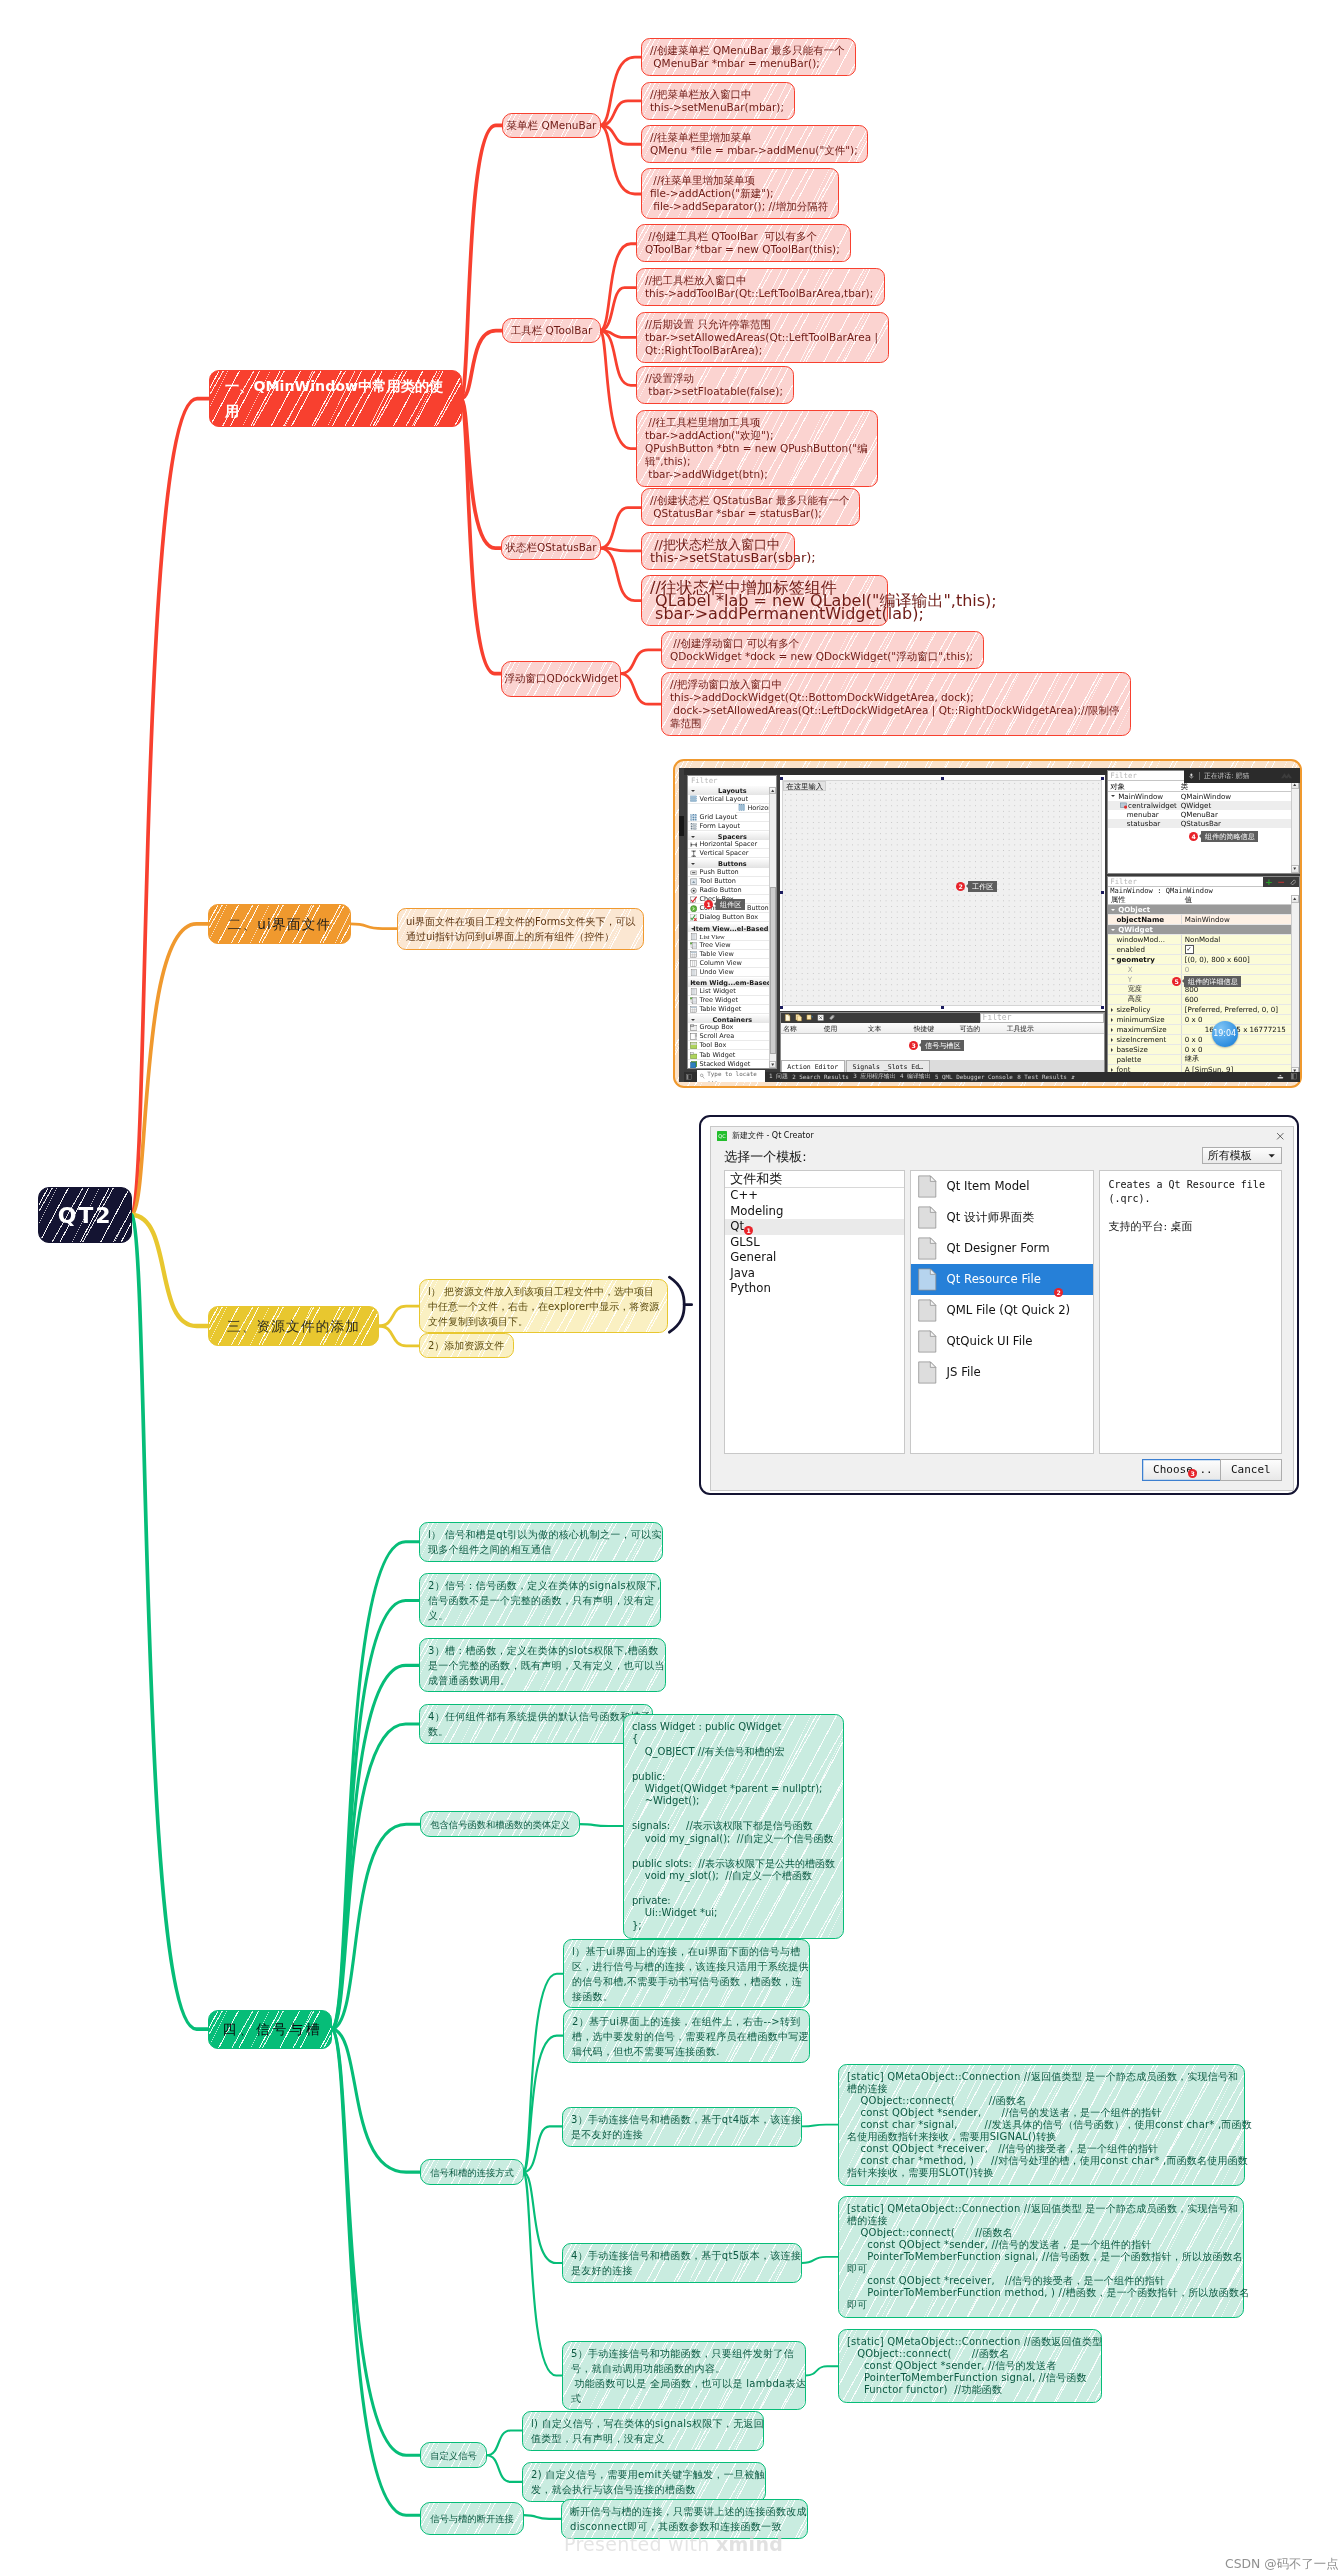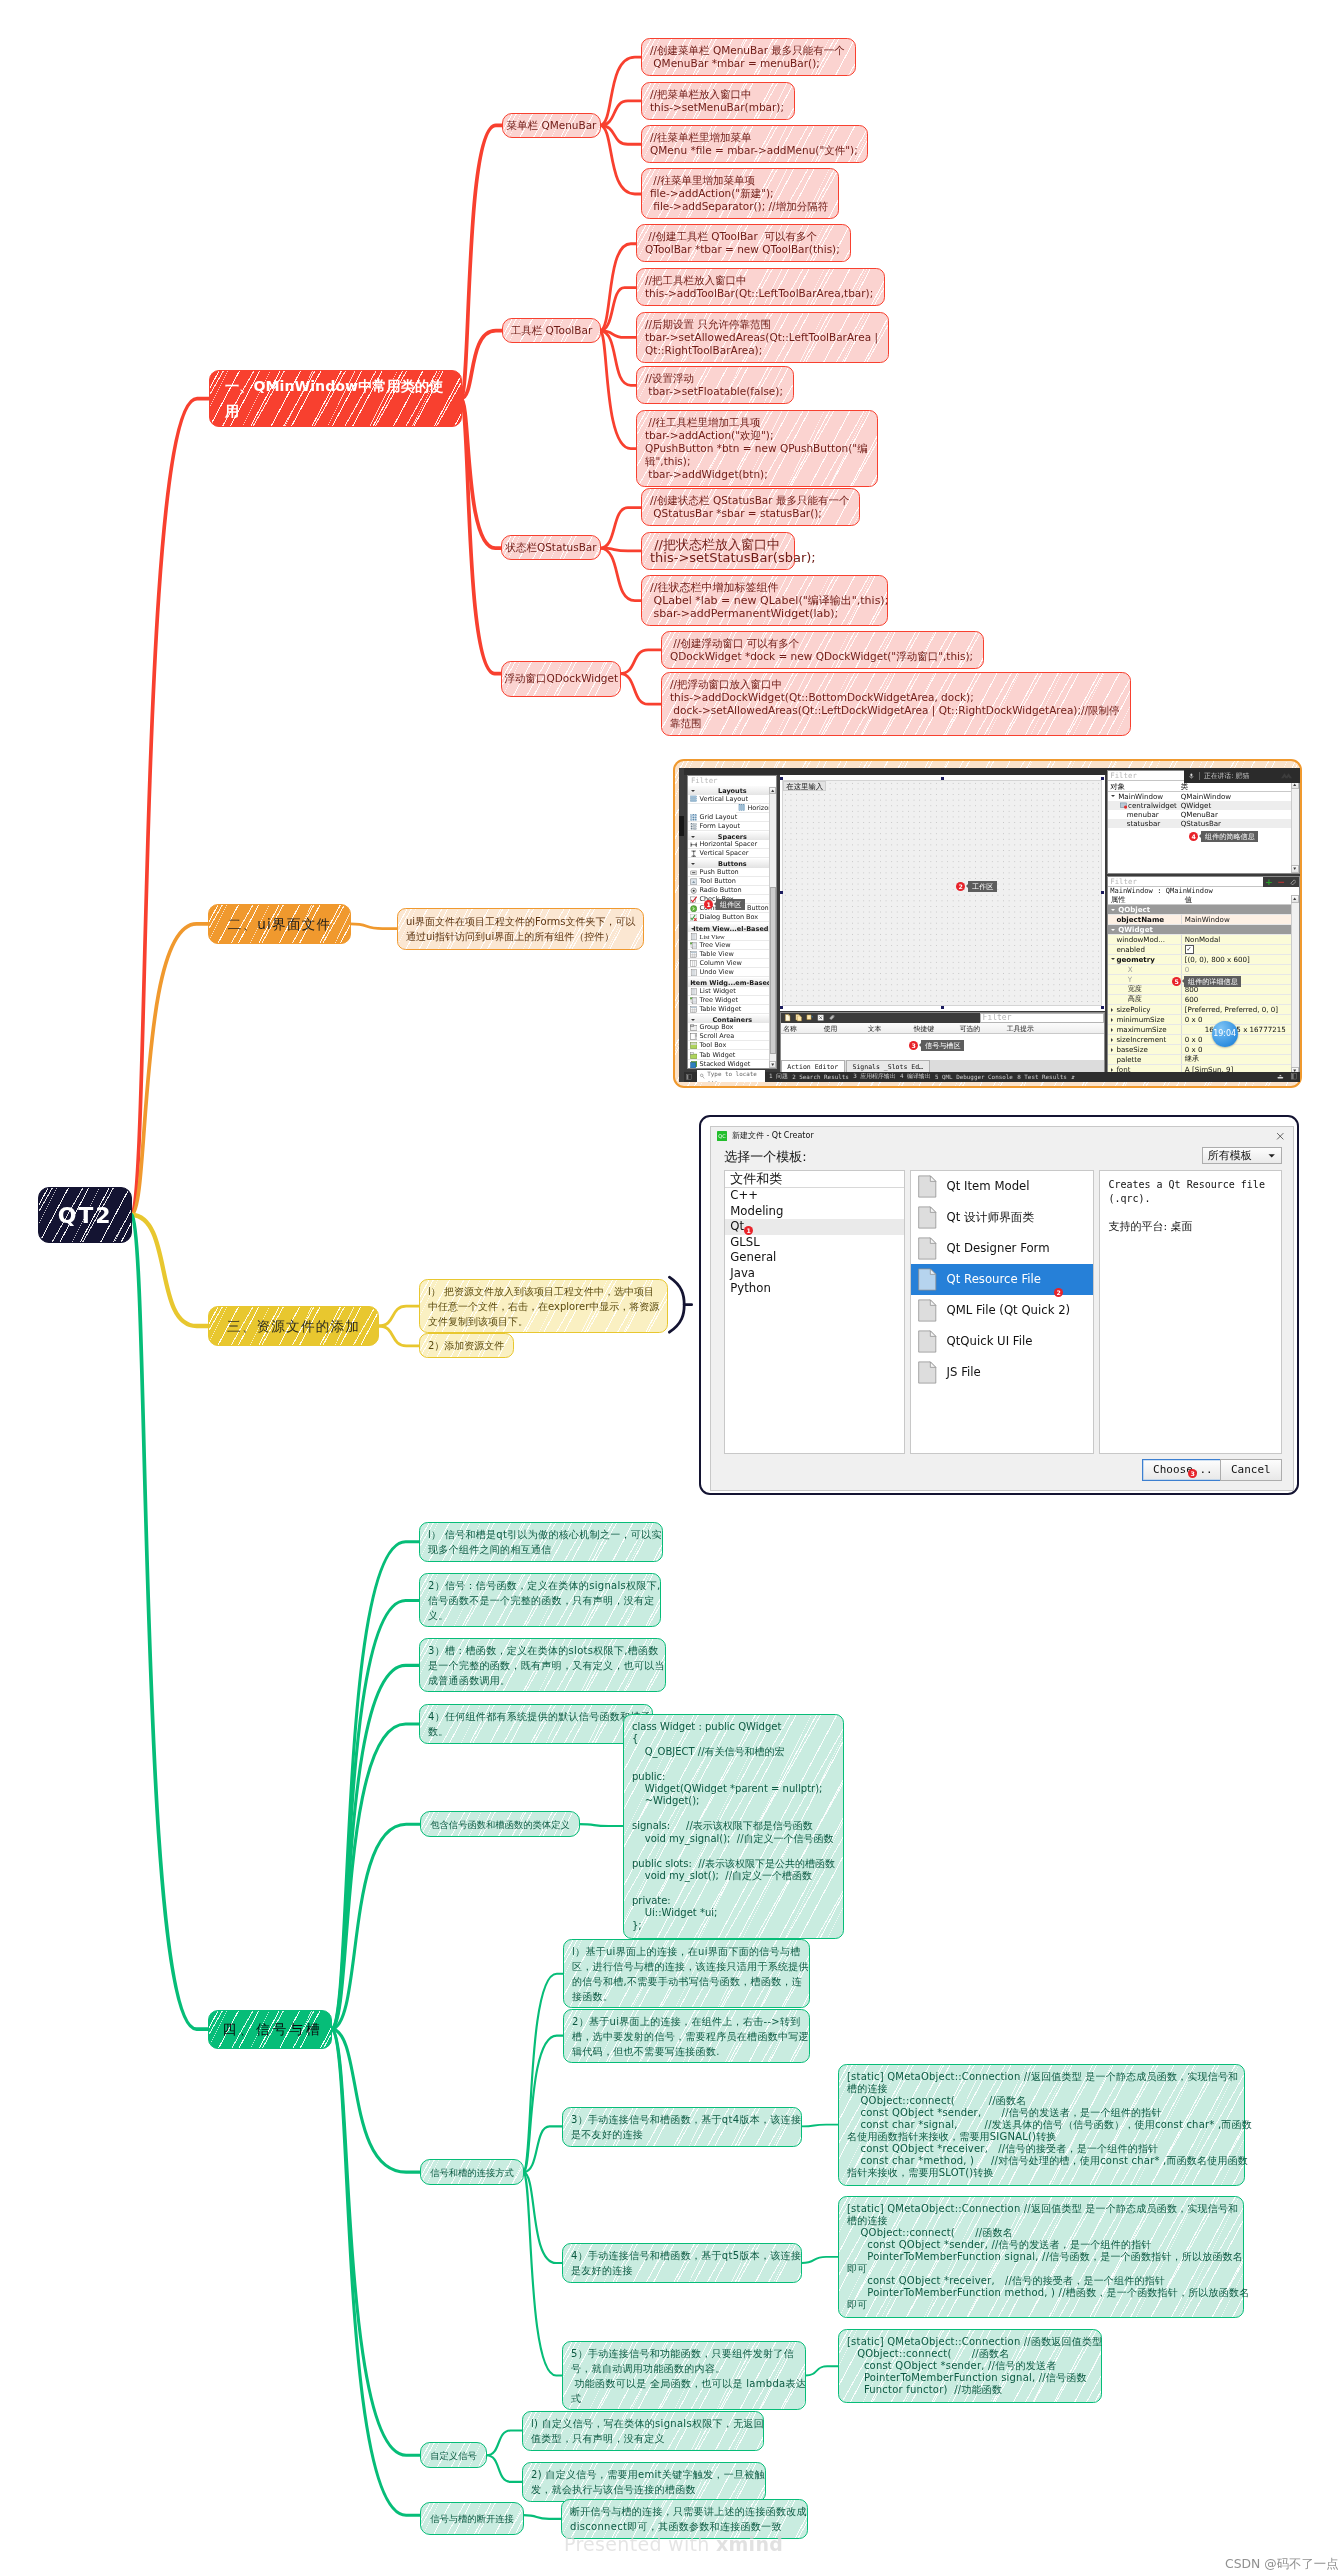--- a/index.html
+++ b/index.html
@@ -870,21 +870,21 @@
   <div class="node leaf" style="left:641px;top:488px;width:219px;height:38px;border:1.9px solid #f8402f;background:#fbd3d0;color:#6e1b15;border-radius:8.7px;font-size:10.5px;line-height:13px;padding:4.3px 8px;text-align:left;letter-spacing:0px;">
       <span class="hatch"></span>
       <span class="t">//创建状态栏 QStatusBar 最多只能有一个
  QStatusBar *sbar = statusBar();</span>
     </div>
   <div class="node leaf" style="left:641px;top:532px;width:154px;height:38px;border:1.9px solid #f8402f;background:#fbd3d0;color:#6e1b15;border-radius:8.7px;font-size:13px;line-height:13px;padding:4.3px 8px;text-align:left;letter-spacing:0px;">
       <span class="hatch"></span>
       <span class="t"> //把状态栏放入窗口中
 this-&gt;setStatusBar(sbar);</span>
     </div>
-  <div class="node leaf" style="left:641px;top:575px;width:247px;height:51px;border:1.9px solid #f8402f;background:#fbd3d0;color:#6e1b15;border-radius:8.7px;font-size:11px;line-height:13px;padding:4.3px 8px;text-align:left;letter-spacing:0px;">
+  <div class="node leaf" style="left:641px;top:575px;width:247px;height:51px;border:1.9px solid #f8402f;background:#fbd3d0;color:#6e1b15;border-radius:8.7px;font-size:16px;line-height:13px;padding:4.3px 8px;text-align:left;letter-spacing:0px;">
       <span class="hatch"></span>
       <span class="t">//往状态栏中增加标签组件
  QLabel *lab = new QLabel("编译输出",this);
  sbar-&gt;addPermanentWidget(lab);</span>
     </div>
   <div class="node leaf" style="left:661px;top:631px;width:323px;height:38px;border:1.9px solid #f8402f;background:#fbd3d0;color:#6e1b15;border-radius:8.7px;font-size:10.5px;line-height:13px;padding:4.3px 8px;text-align:left;letter-spacing:0px;">
       <span class="hatch"></span>
       <span class="t"> //创建浮动窗口 可以有多个
 QDockWidget *dock = new QDockWidget("浮动窗口",this);</span>
     </div>

